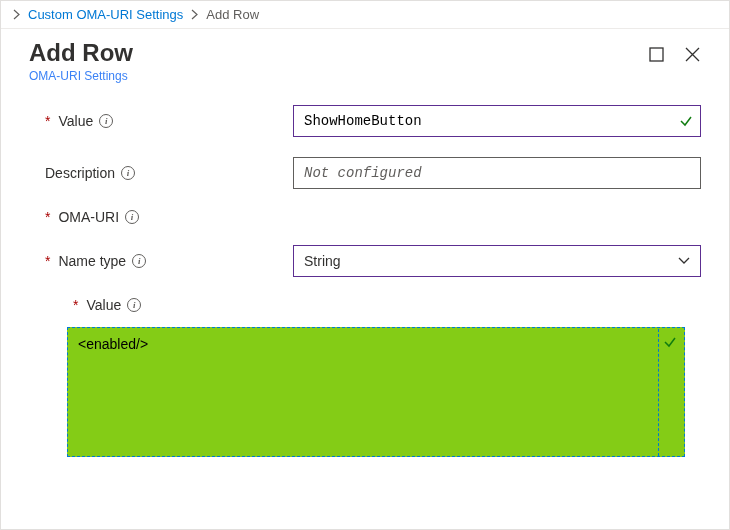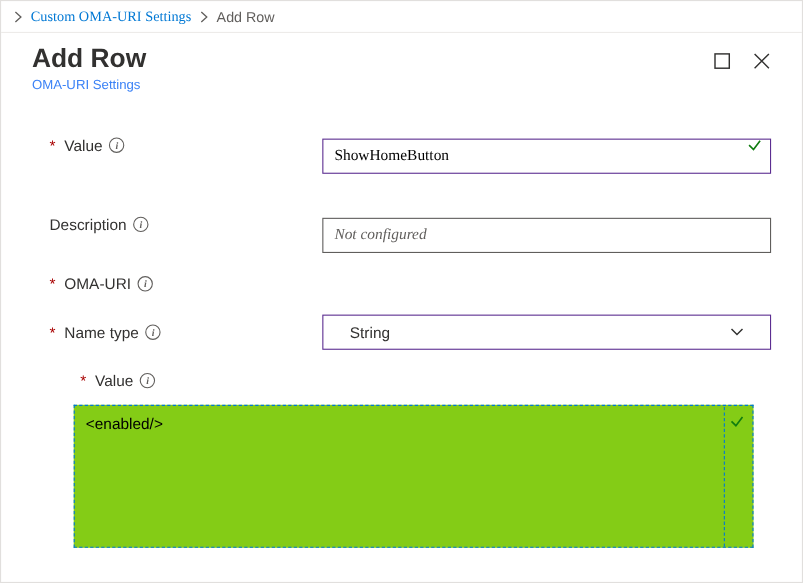--- a/index.html
+++ b/index.html
@@ -23,21 +23,20 @@
       gap: 8px;
     }
     .bc-chevron {
       color: #605e5c;
       display: inline-flex;
       align-items: center;
     }
     .bc-link {
       color: #0078d4;
       cursor: pointer;
-      font-family: Liberation Serif, serif;
     }
     .bc-current {
       color: #605e5c;
     }
     .header {
       display: flex;
       align-items: flex-start;
       justify-content: space-between;
       padding: 10px 28px 4px 28px;
     }
@@ -105,23 +104,22 @@
     .field-col {
       flex: 1;
       position: relative;
     }
     .text-input {
       width: 100%;
       height: 32px;
       padding: 0 30px 0 10px;
       border: 1px solid #605e5c;
       font-size: 14px;
-      font-family: Liberation Serif, serif;
+      font-family: Liberation Mono, monospace;
       background: #fff;
-      margin-top: 20px;
     }
     .text-input.valid {
       border: 1px solid #5c2e91;
     }
     .text-input::placeholder {
       color: #605e5c;
       font-style: italic;
     }
     .check-icon {
       position: absolute;
@@ -130,21 +128,21 @@
       transform: translateY(-50%);
       color: #107c10;
       pointer-events: none;
     }
     .select-wrap {
       width: 100%;
       height: 32px;
       border: 1px solid #5c2e91;
       display: flex;
       align-items: center;
-      padding: 0 24px;
+      padding: 0 10px;
       background: #fff;
       cursor: pointer;
       position: relative;
     }
     .select-value {
       flex: 1;
       font-size: 14px;
     }
     .chevron-down {
       color: #323130;

